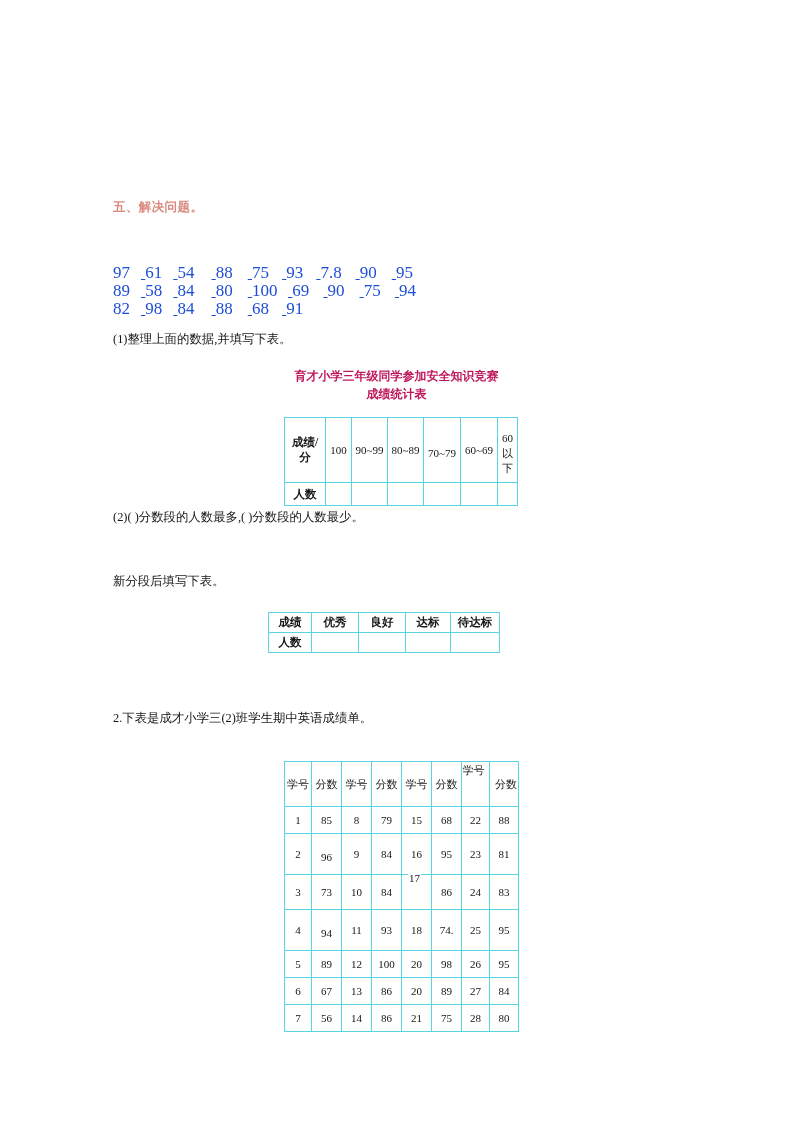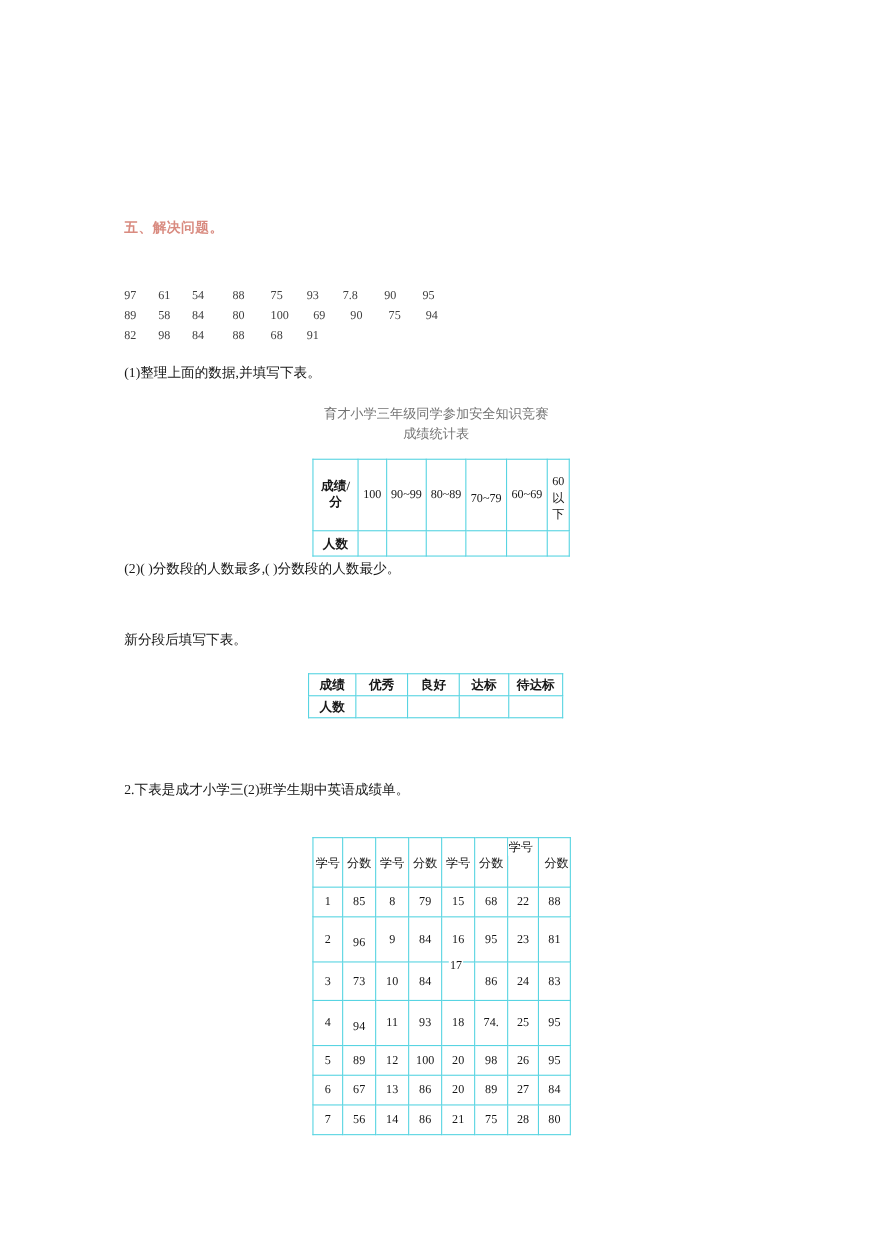--- a/index.html
+++ b/index.html
@@ -42,38 +42,39 @@
     line-height: 18px;
     color: #161616;
     white-space: nowrap;
   }
   .q-line { left: 113px; }
 
   
   .score-row {
     position: absolute;
     left: 113px;
-    font-size: 11px;
-    color: #404040;
+    font-size: 17px;
+    color: #1d4ed8;
     white-space: nowrap;
+    text-decoration: underline;
   }
   .score-row span {
     display: inline-block;
     text-align: left;
   }
 
   
   .table-title {
     position: absolute;
     left: 0;
     width: 793px;
     text-align: center;
     font-size: 12px;
-    font-weight: normal;
-    color: #737373;
+    font-weight: bold;
+    color: #be185d;
     white-space: nowrap;
   }
 
   
   .xtable {
     position: absolute;
     border-collapse: collapse;
     table-layout: fixed;
   }
   .xtable td {
@@ -92,21 +93,21 @@
   #stats-table td { height: 12px; }
   #stats-table .r1 td { height: 58px; }
   #stats-table .r2 td { height: 22px; }
   .stk {
     display: block;
     line-height: 15px;
   }
   .topal { vertical-align: top; padding-top: 6px !important; }
 
   
-  #grade-table { left: 280px; top: 593px; width: 226px; }
+  #grade-table { left: 268px; top: 593px; width: 226px; }
   #grade-table td { height: 19px; }
 
   
   #scores-table { left: 284px; top: 742px; width: 226px; }
   #scores-table td { height: 26px; }
   #scores-table tr.hdr td { height: 44px; font-weight: normal; }
   #scores-table tr.tall td { height: 34px; }
   .raise {
     position: relative;
     top: -14px;

